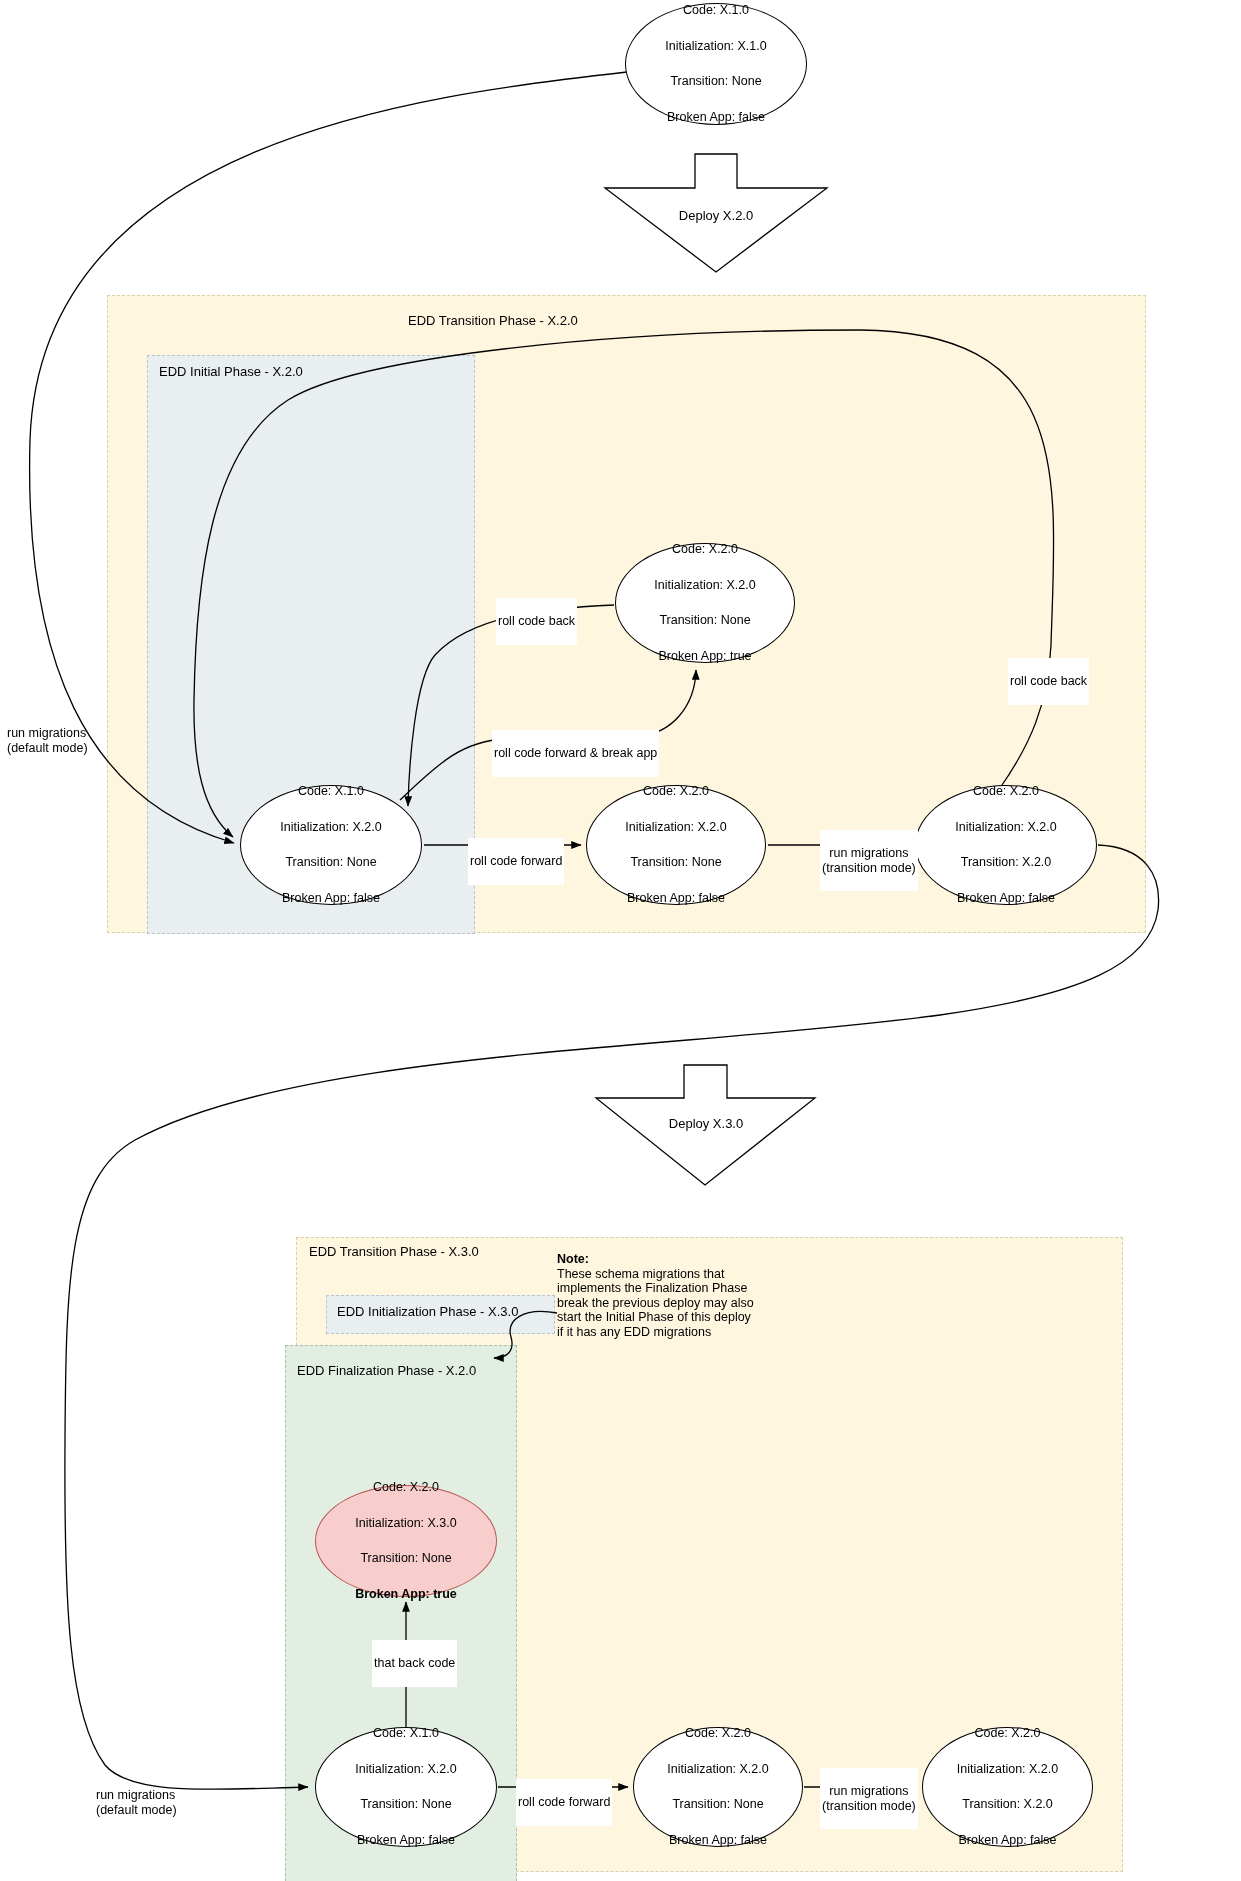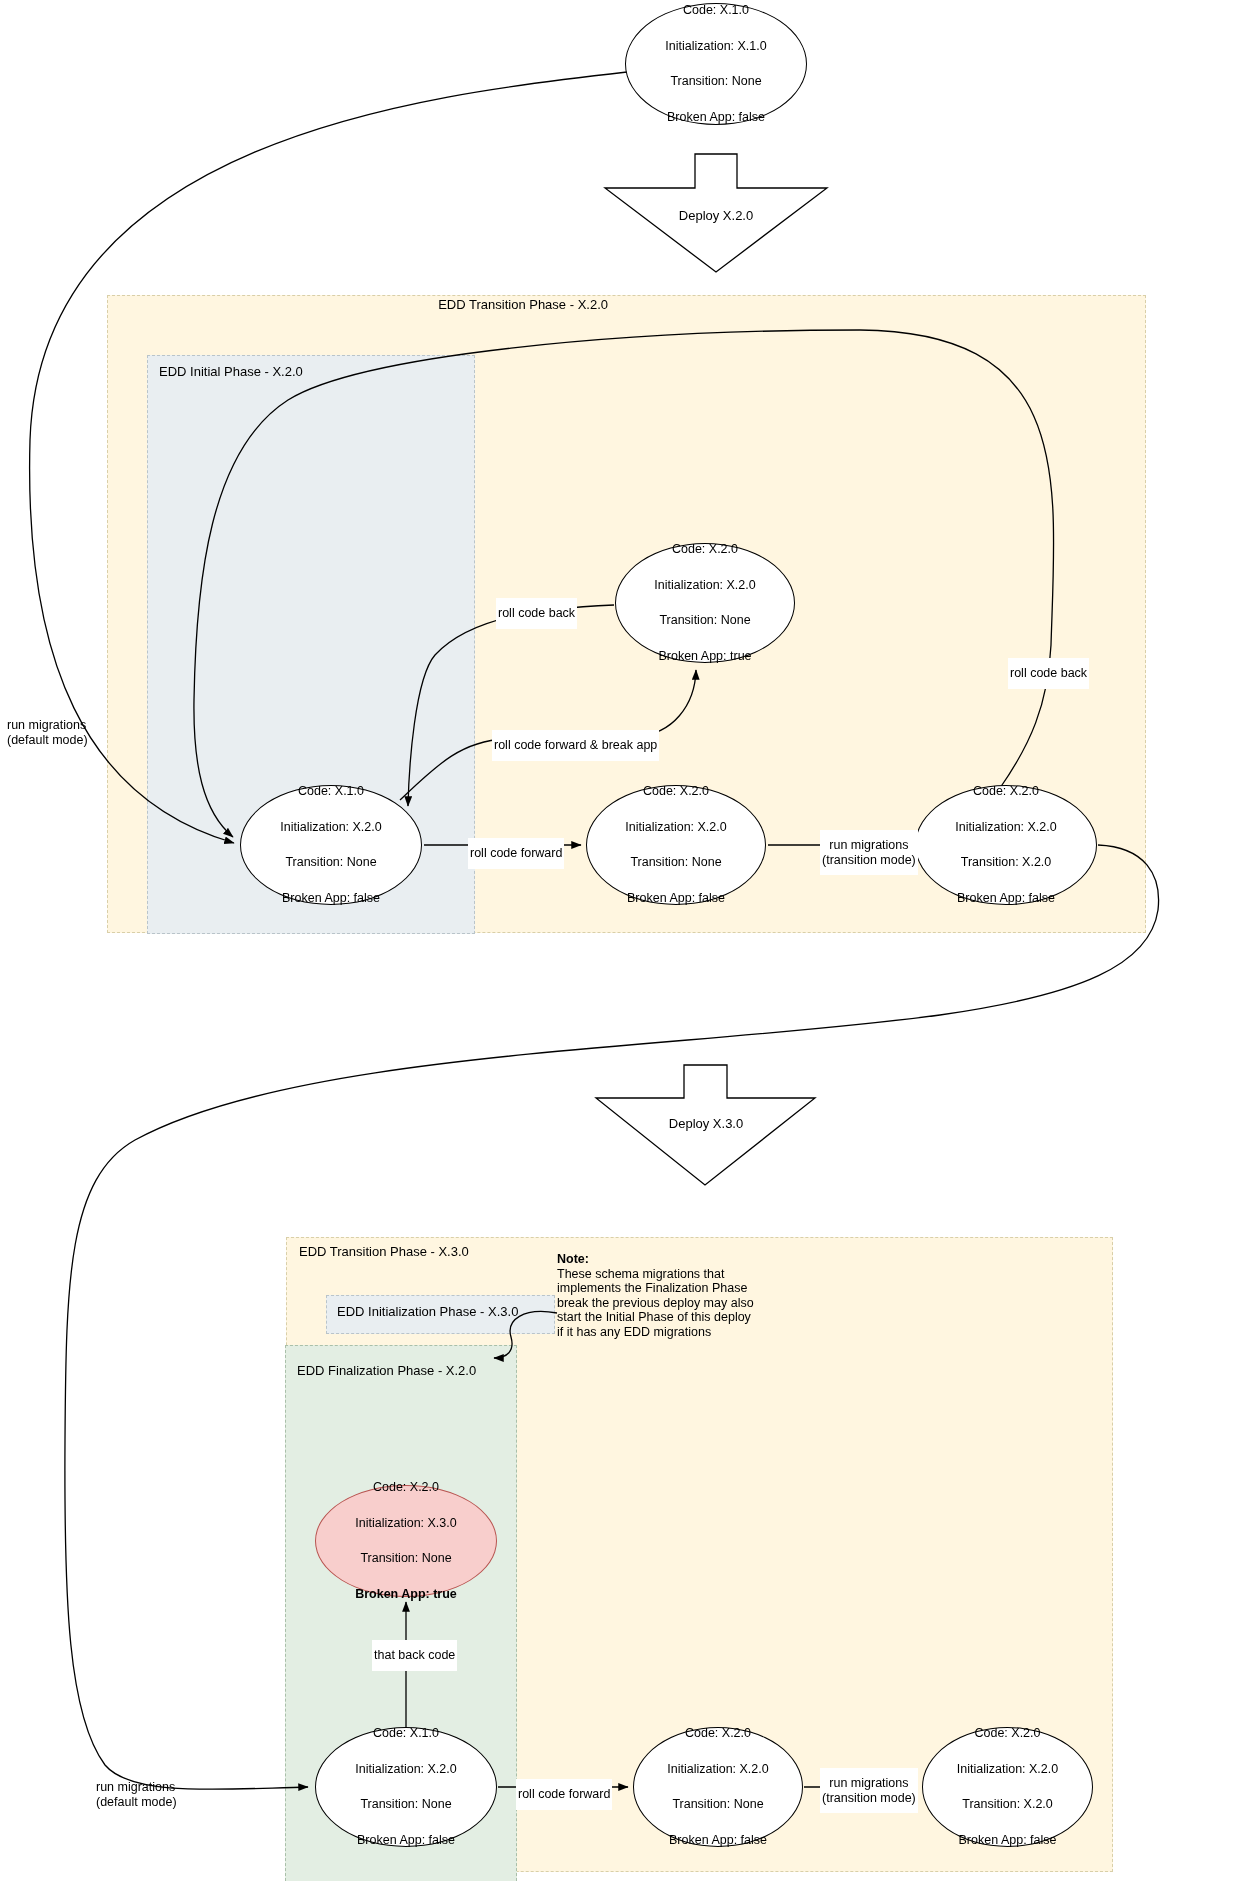--- a/index.html
+++ b/index.html
@@ -14,40 +14,40 @@
   
   .wires{position:absolute;left:0;top:0;z-index:2;}
   
   .state{position:absolute;z-index:3;border-radius:50%;background:#ffffff;border:1px solid #000;
          display:flex;flex-direction:column;align-items:center;justify-content:center;
          font-size:12.5px;line-height:15.5px;text-align:center;box-sizing:border-box;gap:20px;}
   .state-pink{background:#f8cecc;border:1px solid #b85450;}
   .state .bold{font-weight:bold;}
   
   .elabel{position:absolute;z-index:4;font-size:12.5px;line-height:14.5px;background:#ffffff;
-          padding:8px 2px;white-space:nowrap;text-align:center;}
+          padding:16px 2px;white-space:nowrap;text-align:center;}
   
   .dlabel{position:absolute;z-index:4;font-size:13px;white-space:nowrap;}
   
   .note{position:absolute;z-index:4;font-size:12.5px;line-height:14.6px;width:210px;}
   .note .note-title{font-weight:bold;}
 </style>
 </head>
 <body>
 
 <div class="canvas">
 
   <div class="box box-yellow" style="left:107px;top:295px;width:1039px;height:638px;">
-    <div class="box-title" style="left:300px;top:1px;width:200px;text-align:right;">EDD Transition Phase - X.2.0</div>
+    <div class="box-title" style="left:300px;top:17px;width:200px;text-align:left;">EDD Transition Phase - X.2.0</div>
   </div>
   <div class="box box-blue" style="left:107px;top:355px;width:328px;height:579px;">
     <div class="box-title" style="left:11px;top:8px;">EDD Initial Phase - X.2.0</div>
   </div>
 
-  <div class="box box-yellow" style="left:286px;top:1237px;width:827px;height:635px;">
+  <div class="box box-yellow" style="left:296px;top:1237px;width:827px;height:635px;">
     <div class="box-title" style="left:12px;top:6px;">EDD Transition Phase - X.3.0</div>
   </div>
   <div class="box box-blue" style="left:286px;top:1295px;width:229px;height:39px;">
     <div class="box-title" style="left:10px;top:8px;">EDD Initialization Phase - X.3.0</div>
   </div>
   <div class="box box-green" style="left:285px;top:1334px;width:232px;height:541px;">
     <div class="box-title" style="left:11px;top:17px;">EDD Finalization Phase - X.2.0</div>
   </div>
 
   <svg class="wires" width="1241" height="1881" viewBox="0 0 1241 1881">

